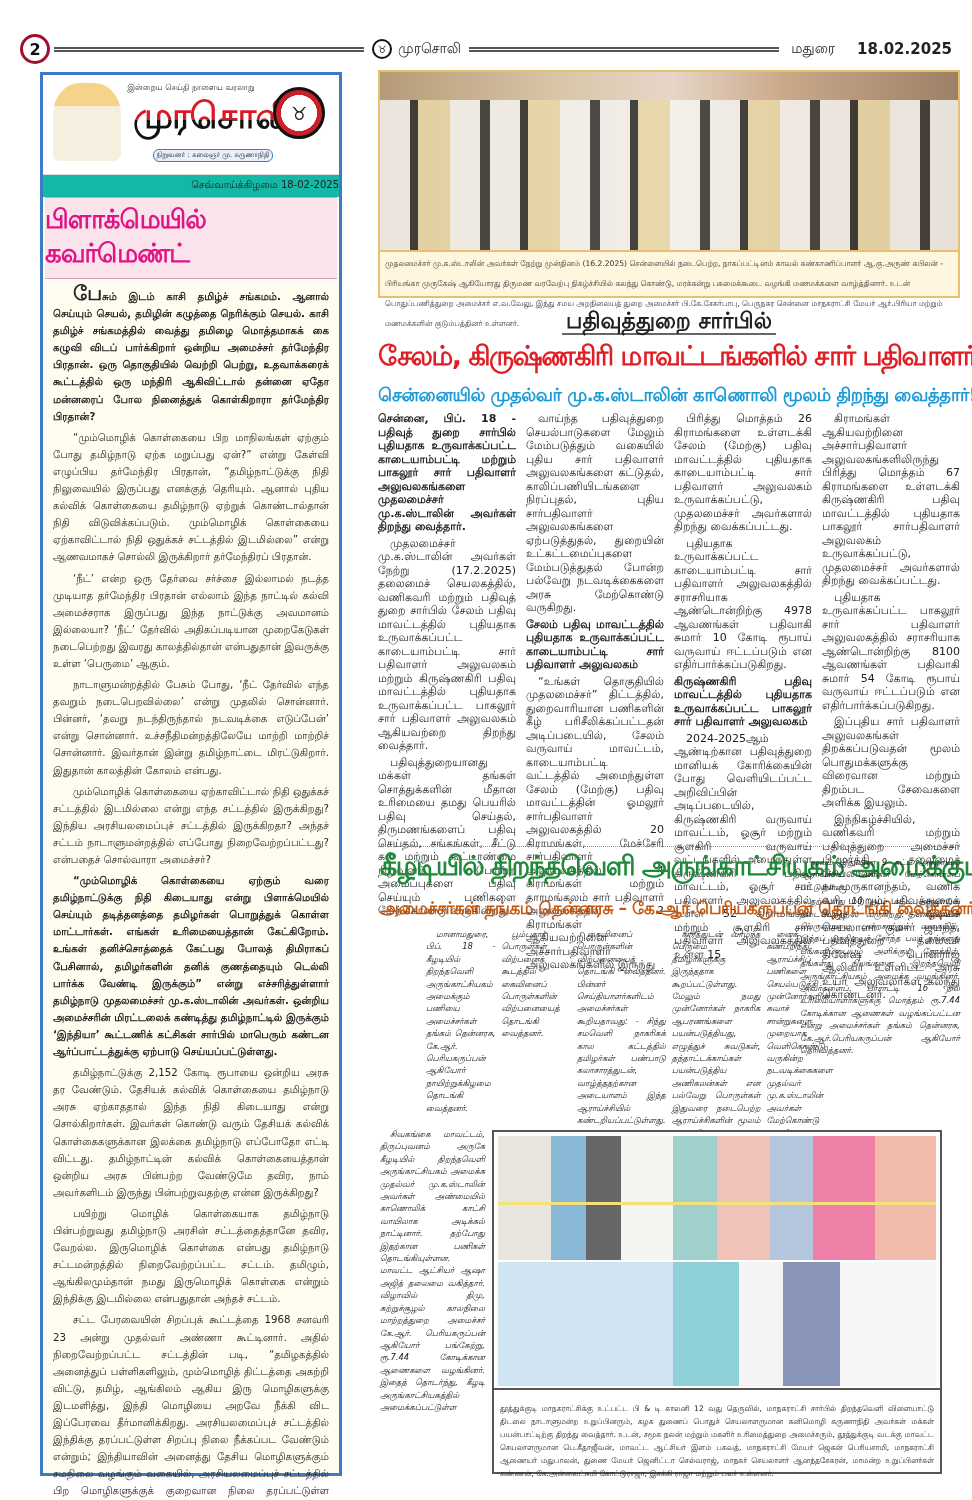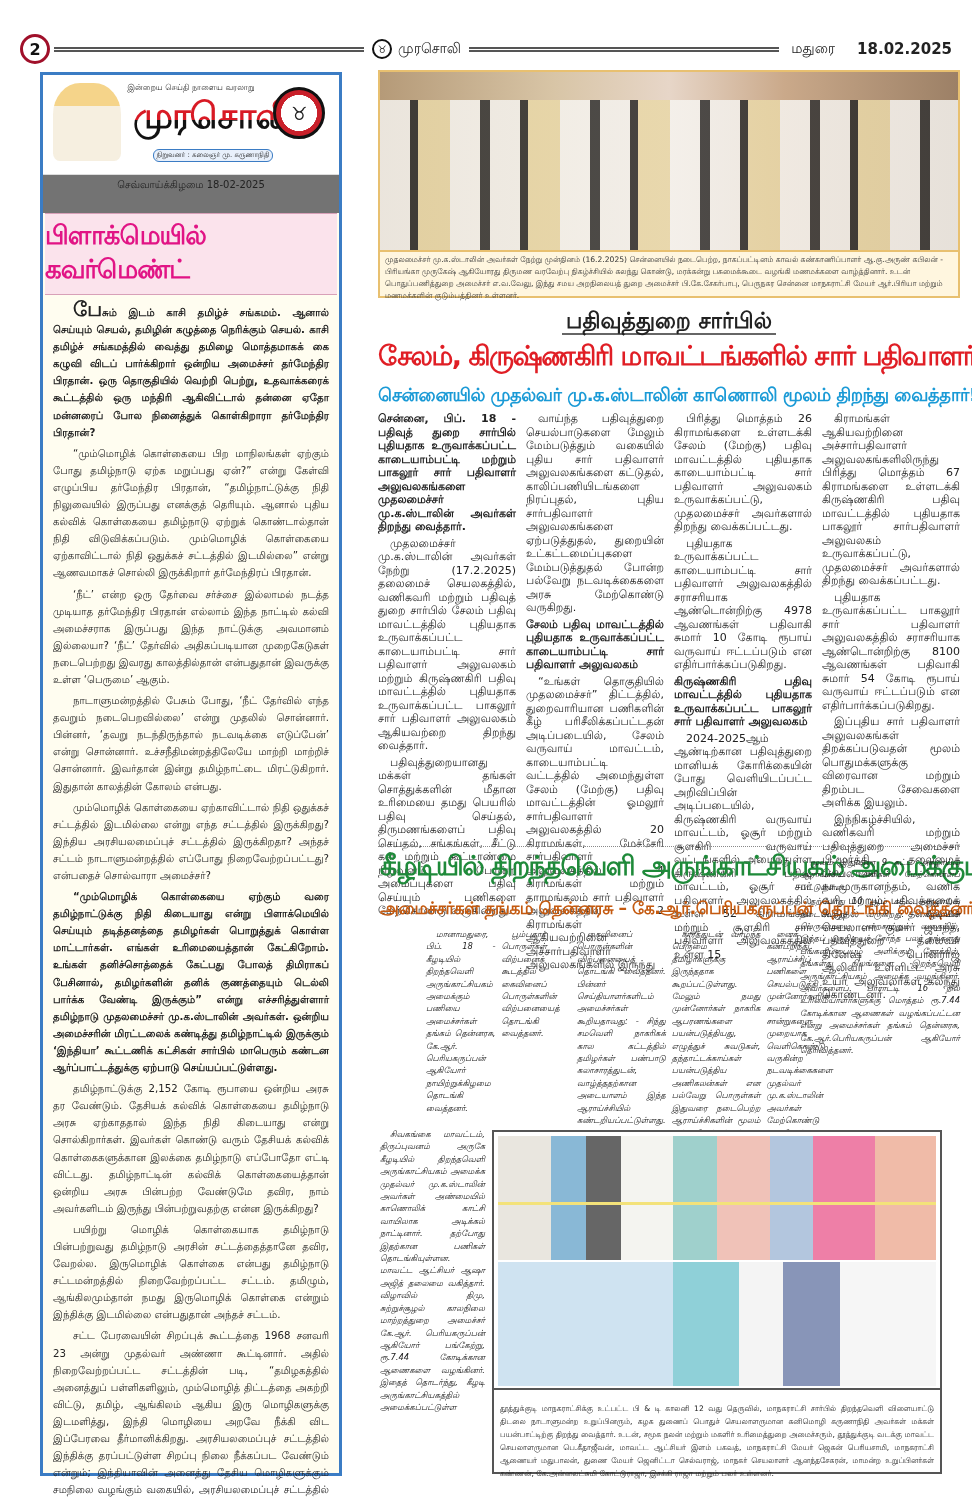--- a/index.html
+++ b/index.html
@@ -13,32 +13,32 @@
   .date { font-size: 15px; font-weight: bold; margin-left: 22px; }
 
   
   .editorial { position: absolute; top: 72px; left: 40px; width: 302px; height: 1404px; border: 3px solid #3b7cc4; background: #fffdf0; padding: 0; }
   .ed-head { background: #fff; height: 100px; position: relative; border-bottom: 1px solid #ddd; }
   .kalaignar { position: absolute; left: 10px; top: 8px; width: 68px; height: 78px; background: linear-gradient(#f5d48a 0 30%, #f6efe0 30% 100%); border-radius: 40% 40% 10% 10%; }
   .tagline { position: absolute; top: 8px; left: 0; right: 0; text-align: center; font-size: 8px; color: #333; }
   .logo { position: absolute; top: 20px; left: 84px; width: 170px; text-align: center; font-size: 36px; font-weight: 900; letter-spacing: -1px; background: linear-gradient(#d81a25 0 55%, #111 55% 100%); -webkit-background-clip: text; background-clip: text; color: transparent; }
   .founder { position: absolute; top: 74px; left: 110px; width: 120px; font-size: 7px; border: 1px solid #3b7cc4; border-radius: 6px; text-align: center; padding: 1px; background: #e8f0fb; }
   .emblem { position: absolute; right: 14px; top: 12px; width: 52px; height: 52px; border-radius: 50%; border: 3px solid #111; background: radial-gradient(#fff 55%, #c9202a 56%); display: flex; align-items: center; justify-content: center; font-size: 18px; }
-  .ed-date { text-align: center; font-size: 10px; padding: 4px 0 21px; background: #737373; }
+  .ed-date { text-align: right; font-size: 10px; padding: 4px 0 5px; background: #14b8a6; }
   .ed-title { background: #fbe3ec; border-top: 1px solid #d8a0b8; border-bottom: 1px solid #d8a0b8; text-align: left; font-size: 26px; font-weight: 900; color: #e11485; padding: 6px 0; margin: 0 2px; letter-spacing: -1px; }
   .ed-body { padding: 6px 10px; font-size: 10.2px; line-height: 17.1px; text-align: justify; }
   .ed-body p { text-indent: 20px; margin-bottom: 4px; }
   .ed-body p.bold { font-weight: bold; }
   .dropcap { font-size: 20px; font-weight: bold; }
 
   
   .photo1 { position: absolute; top: 70px; left: 378px; width: 582px; height: 182px; border: 2px solid #e8c070; background: linear-gradient(90deg,#b59a78,#d8c5a6 30%,#e7d6c8 50%,#caa98a 70%,#9c8066); overflow: hidden; }
   .people { position: absolute; bottom: 0; left: 0; right: 0; height: 150px; background:
       repeating-linear-gradient(90deg, #f4f2ee 0 30px, #2a2a2a 30px 38px, #e9d8a8 38px 70px, #f6f4f0 70px 100px, #333 100px 110px); opacity: 0.85; }
-  .caption1 { position: absolute; top: 252px; left: 378px; width: 582px; height: 46px; border: 2px solid #e8c070; border-top: none; background: #fff6df; font-size: 7.6px; line-height: 12px; padding: 2px 5px; color: #333; }
+  .caption1 { position: absolute; top: 252px; left: 378px; width: 582px; height: 46px; border: 2px solid #e8c070; border-top: none; background: #fff6df; font-size: 7.6px; line-height: 20px; padding: 2px 5px; color: #333; }
 
   .kicker { position: absolute; top: 308px; left: 378px; width: 582px; text-align: center; }
   .kicker span { font-size: 22px; font-weight: bold; border-bottom: 2px solid #666; padding: 0 4px; }
   .headline1 { position: absolute; top: 340px; left: 378px; width: 582px; text-align: center; font-size: 27px; font-weight: 900; color: #e01e25; letter-spacing: -1.5px; white-space: nowrap; }
   .deck1 { position: absolute; top: 384px; left: 378px; width: 582px; text-align: center; font-size: 18px; font-weight: bold; color: #1a9ad6; letter-spacing: -0.5px; white-space: nowrap; }
   .story1 { position: absolute; top: 412px; left: 378px; width: 582px; height: 432px; display: grid; grid-template-columns: repeat(4, 1fr); column-gap: 10px; font-size: 11px; line-height: 13.5px; text-align: justify; }
   .story1 .col p { text-indent: 12px; margin-bottom: 3px; }
   .story1 .sub { font-weight: bold; text-indent: 0 !important; }
   .divider { position: absolute; top: 846px; left: 378px; width: 582px; border-top: 1px dotted #888; }
 

